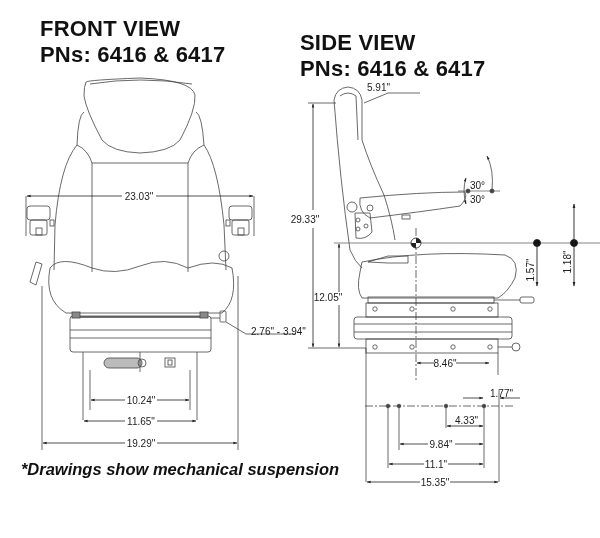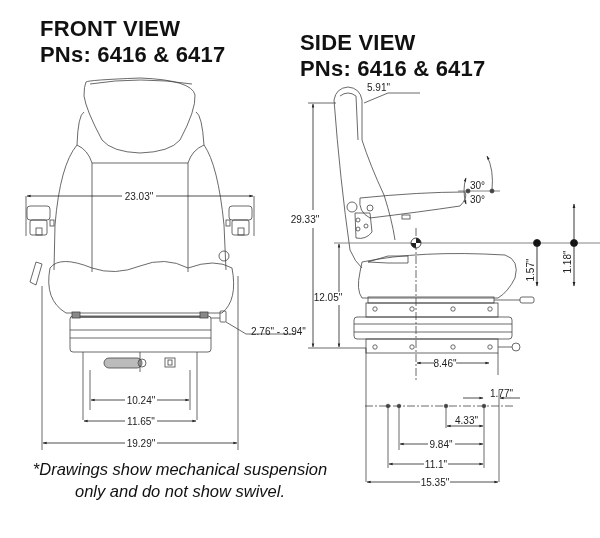--- a/index.html
+++ b/index.html
@@ -2,21 +2,21 @@
 <html><head>
 <meta charset="utf-8">
 <style>
   html, body { margin:0; padding:0; background:#ffffff; }
   body { width:600px; height:538px; position:relative; overflow:hidden; font-family:"Liberation Sans", sans-serif; }
   .title { position:absolute; font-weight:bold; font-size:22px; color:#111; text-align:left; line-height:26px; letter-spacing:0.2px; }
   #front-title { left:40px; top:16px; width:220px; }
   #side-title { left:300px; top:30px; width:250px; }
   svg { position:absolute; left:0; top:0; }
   .dim { font-family:"Liberation Sans", sans-serif; font-size:10px; fill:#222; }
-  .note { position:absolute; left:0; top:458px; width:360px; text-align:center; font-style:italic; font-size:16.5px; color:#111; line-height:22px; }
+  .note { position:absolute; left:0; top:458px; width:360px; text-align:center; font-style:italic; font-size:16.5px; color:#111; line-height:22px;font-weight:bold; }
 </style>
 </head>
 <body>
 
 <div class="title" id="front-title">
   <div>FRONT VIEW</div>
   <div>PNs: 6416 &amp; 6417</div>
 </div>
 <div class="title" id="side-title">
   <div>SIDE VIEW</div>
@@ -216,14 +216,13 @@
     <text class="dim" x="490" y="397">1.77"</text>
     <text class="dim" x="455" y="424">4.33"</text>
     <text class="dim" x="441" y="448" text-anchor="middle">9.84"</text>
     <text class="dim" x="436" y="468" text-anchor="middle">11.1"</text>
     <text class="dim" x="435" y="486" text-anchor="middle">15.35"</text>
   </g>
 </svg>
 
 <div class="note">
   <div>*Drawings show mechanical suspension</div>
-  <div>only and do not show swivel.</div>
 </div>
 
 </body></html>

